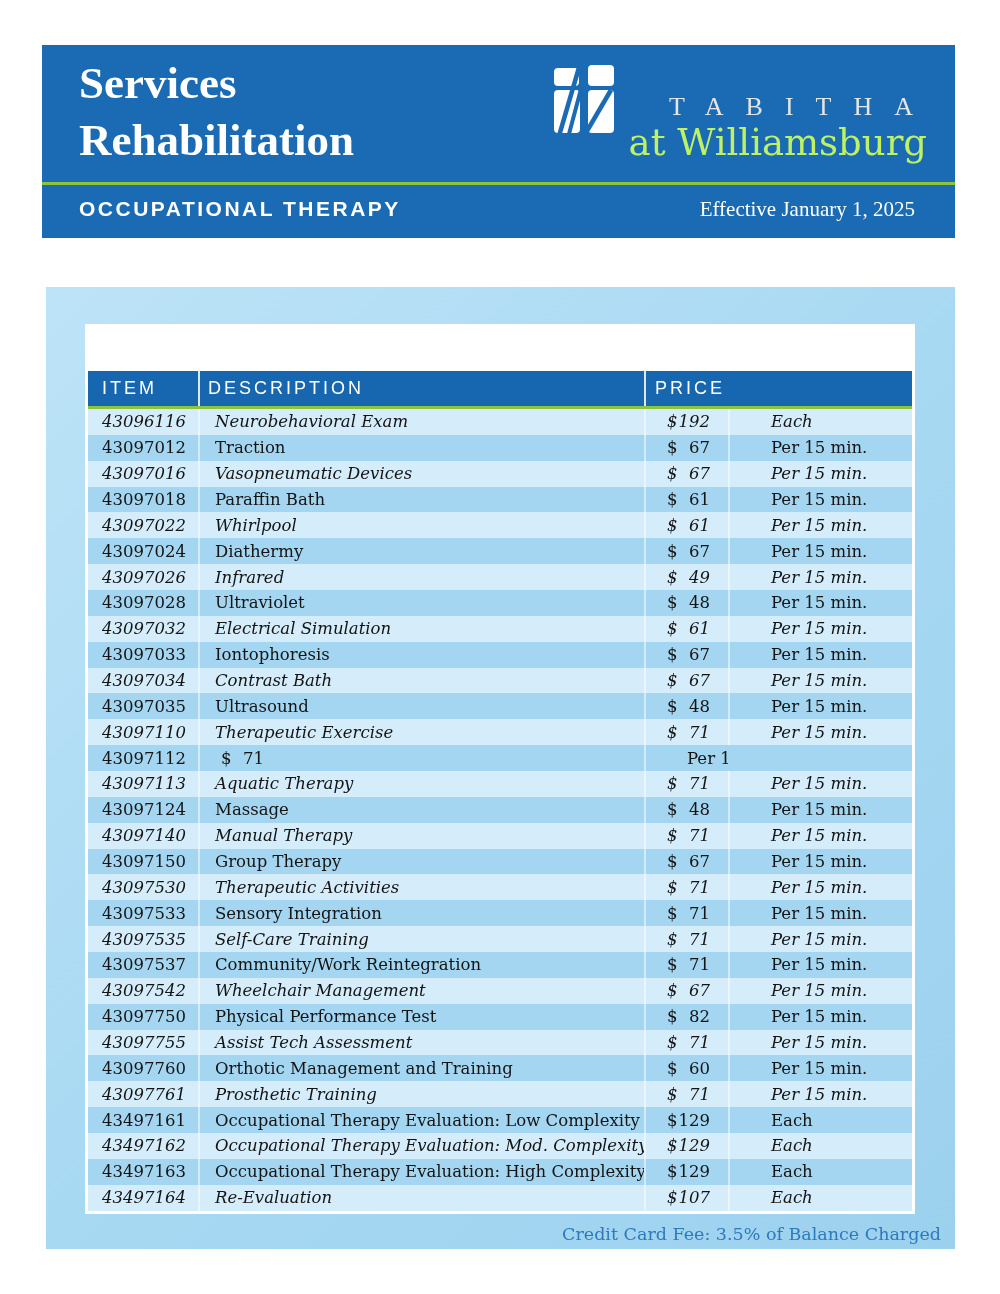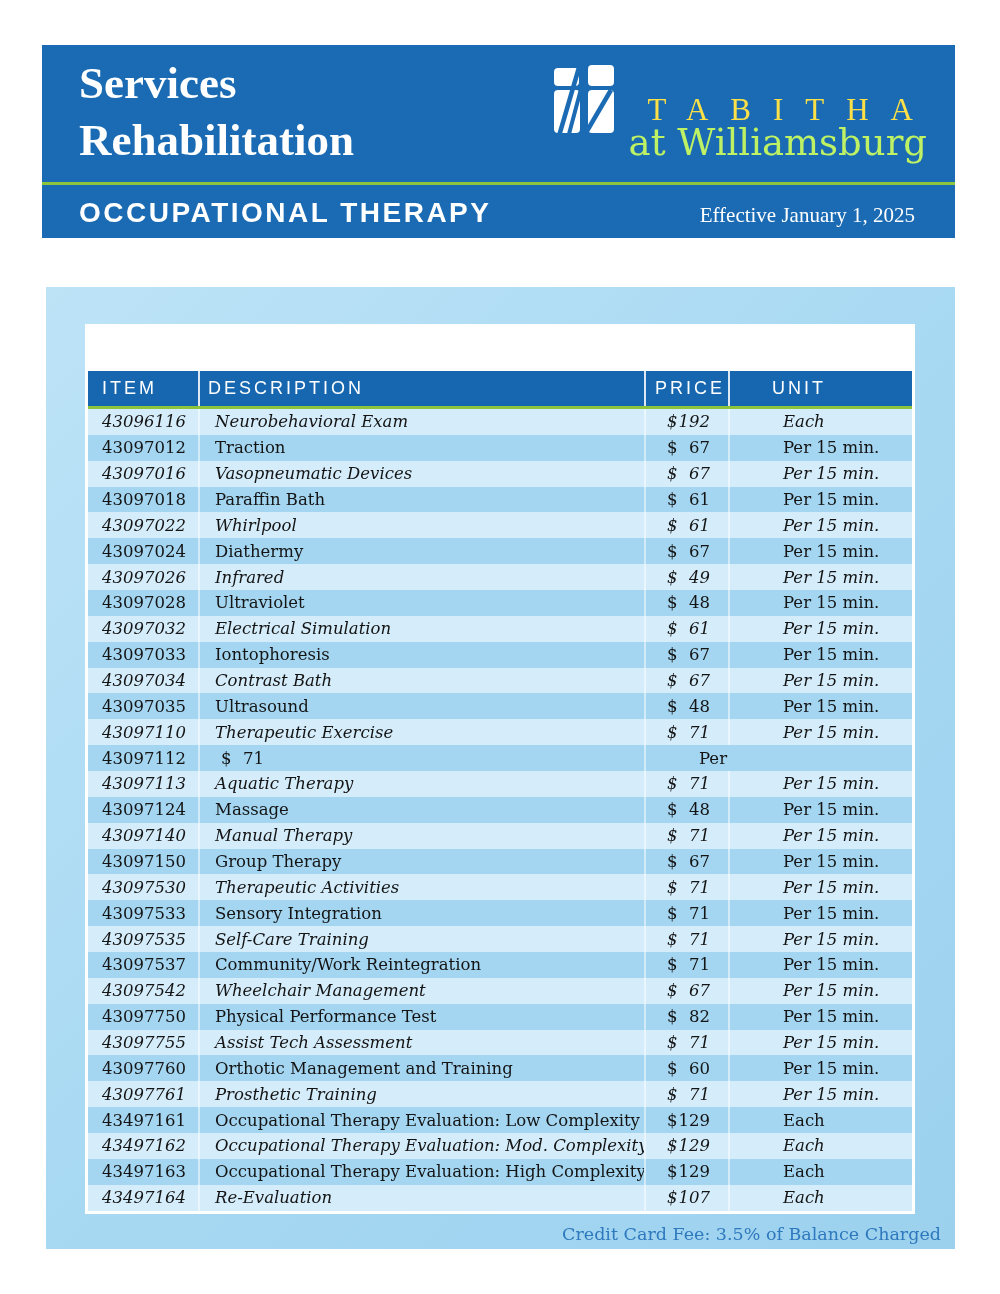--- a/index.html
+++ b/index.html
@@ -23,39 +23,39 @@
     background:var(--banner-blue);
   }
   .banner-title{
     position:absolute;left:37px;top:10px;
     font-family:"Liberation Serif", serif;font-weight:bold;
     font-size:45px;line-height:57px;color:#ffffff;
   }
   .logo{position:absolute;left:512px;top:17px;width:62px;height:76px;}
   .brand-name{
     position:absolute;right:20px;top:47px;
-    font-family:"Liberation Serif", serif;font-size:31px;color:#fde047;
+    font-family:"Liberation Serif", serif;font-size:26px;color:#e5e5e5;
     letter-spacing:22px;white-space:nowrap;
   }
   .brand-loc{
     position:absolute;right:28px;top:76px;
     font-family:"DejaVu Serif", serif;
     font-size:37px;color:#bef264;white-space:nowrap;z-index:2;
   }
   .banner-divider{
     position:absolute;left:0;top:137px;width:100%;height:3px;
     background:var(--accent-green);z-index:1;
   }
   .banner-sub{
     position:absolute;left:37px;right:40px;top:152px;
     display:flex;justify-content:space-between;align-items:baseline;
   }
   .section-label{
     font-family:"Liberation Sans", sans-serif;font-weight:600;
-    font-size:28px;letter-spacing:2.5px;color:#ffffff;
+    font-size:21px;letter-spacing:2.5px;color:#ffffff;
   }
   .effective-date{
     font-family:"Liberation Serif", serif;
     font-size:21px;color:#ffffff;
   }
 
   
   .panel{
     position:absolute;left:46px;top:287px;width:909px;height:962px;
     background:linear-gradient(135deg,#bde3f7 0%,#a6d8f2 55%,#9cd1ee 100%);
@@ -84,21 +84,21 @@
     display:grid;grid-template-columns:110px 446px 84px 184px;
     height:25.87px;align-items:center;
     font-size:16.5px;color:#141414;
   }
   .row.odd{background:var(--row-light);font-style:italic;}
   .row.even{background:var(--row-dark);}
   .cell{overflow:hidden;white-space:nowrap;height:100%;display:flex;align-items:center;}
   .cell-item{padding-left:14px;}
   .cell-desc{padding-left:15px;border-left:2px solid rgba(255,255,255,0.5);}
   .cell-price{border-left:2px solid rgba(255,255,255,0.5);}
-  .cell-unit{padding-left:53px;border-left:2px solid rgba(255,255,255,0.5);}
+  .cell-unit{padding-left:41px;border-left:2px solid rgba(255,255,255,0.5);}
   .price-box{
     display:flex;justify-content:space-between;
     margin-left:21px;width:43px;
   }
 
   
   .note{
     position:absolute;right:14px;bottom:5px;
     font-family:"DejaVu Serif", serif;font-size:17.5px;
     color:var(--note-blue);
@@ -134,21 +134,20 @@
     <span class="effective-date">Effective January 1, 2025</span>
   </div>
 </div>
 
 <div class="panel">
   <div class="tbl">
     <div class="tbl-head">
       <div class="th th-item">ITEM</div>
       <div class="th th-desc">DESCRIPTION</div>
       <div class="th th-price">PRICE</div>
-      <div class="th th-unit">UNIT</div>
     </div>
     <div class="green-rule"></div>
     <div class="tbl-body">
         <div class="row odd">
           <div class="cell cell-item">43096116</div>
           <div class="cell cell-desc">Neurobehavioral Exam</div>
           <div class="cell cell-price">
             <span class="price-box">
               <span>$</span>
               <span>192</span>

